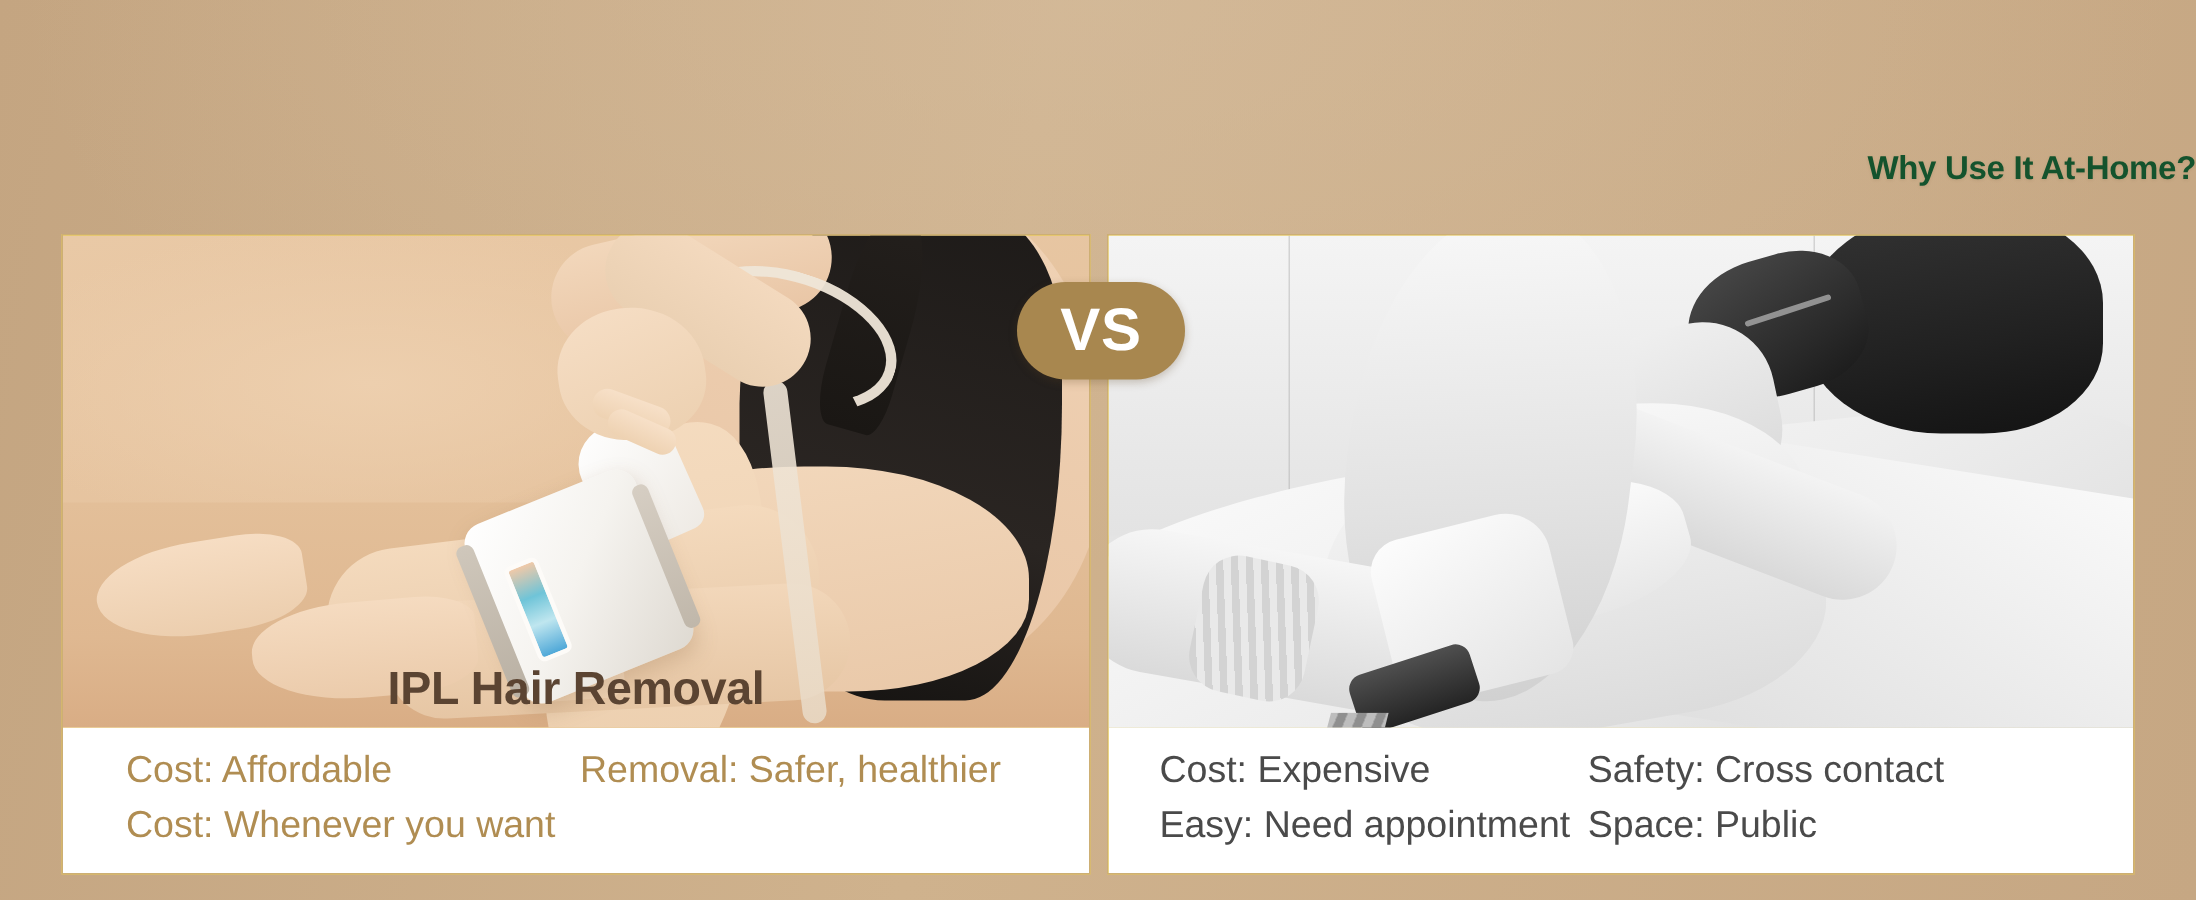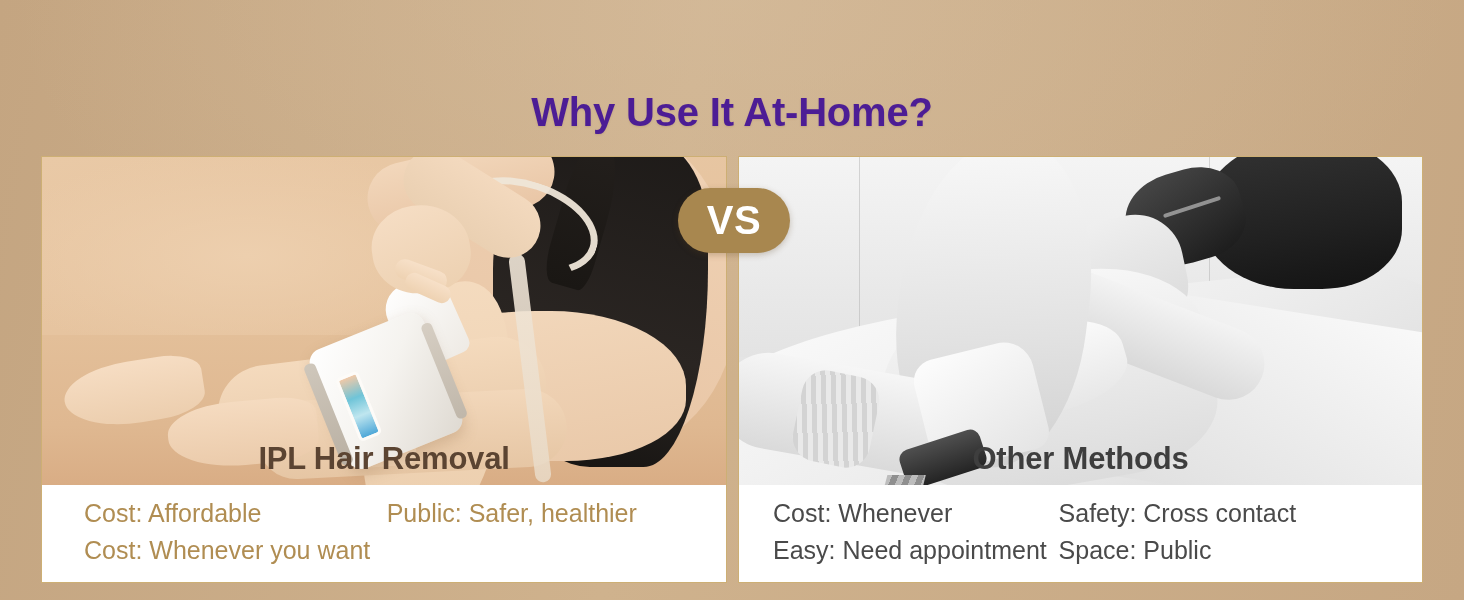--- a/index.html
+++ b/index.html
@@ -15,23 +15,23 @@
     position:absolute; inset:0;
     background:
       radial-gradient(ellipse 70% 90% at 50% 0%, rgba(214,190,160,0.55) 0%, rgba(201,171,136,0) 70%),
       linear-gradient(100deg, #c4a581 0%, #cfb28d 45%, #c6a783 100%);
   }
 
   
   .title {
     position:absolute;
     left:0; right:0; top:88px;
-    text-align:center;
-    color:#4c1d95;
-    font-size:40px;
+    text-align:right;
+    color:#14532d;
+    font-size:22px;
     font-weight:bold;
     letter-spacing:-0.2px;
     line-height:48px;
     text-shadow:0 1px 2px rgba(120,95,60,0.18);
   }
 
   
   .card {
     position:absolute;
     top:156px;
@@ -417,21 +417,21 @@
     <div class="forearm"></div>
     <div class="hand"></div>
     <div class="finger f1"></div>
     <div class="finger f2"></div>
 
     <div class="caption caption-left">IPL Hair Removal</div>
   </div>
 
   <div class="features">
     <div class="feat feat-left">Cost: Affordable</div>
-    <div class="feat feat-left">Public: Safer, healthier</div>
+    <div class="feat feat-left">Removal: Safer, healthier</div>
     <div class="feat feat-left">Cost: Whenever you want</div>
   </div>
 </div>
 
 <div class="card card-right">
 
   <div class="photo photo-right">
     <div class="wall">
       <div class="tile-l" style="left:120px"></div>
       <div class="tile-l" style="left:300px"></div>
@@ -447,24 +447,23 @@
     <div class="r-arm"></div>
     <div class="r-bra"></div>
     <div class="r-bra2"></div>
     <div class="r-leg"></div>
     <div class="glove"></div>
     <div class="glove-cuff"></div>
     <div class="laser-head"></div>
     <div class="laser-band"></div>
     <div class="hose"></div>
 
-    <div class="caption caption-right">Other Methods</div>
   </div>
 
   <div class="features">
-    <div class="feat feat-right">Cost:  Whenever</div>
+    <div class="feat feat-right">Cost:  Expensive</div>
     <div class="feat feat-right">Safety: Cross contact</div>
     <div class="feat feat-right">Easy: Need appointment</div>
     <div class="feat feat-right">Space:  Public</div>
   </div>
 </div>
 
 <div class="vs">VS</div>
 
 </body></html>

